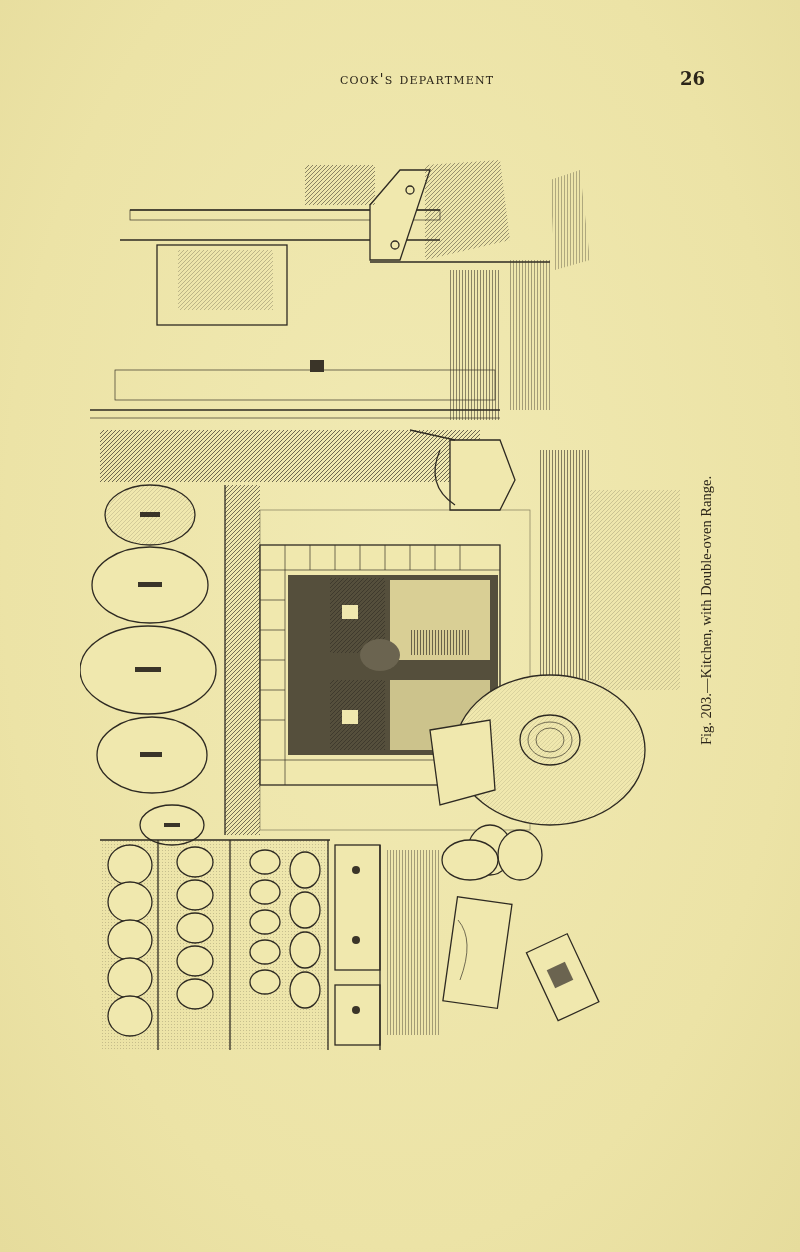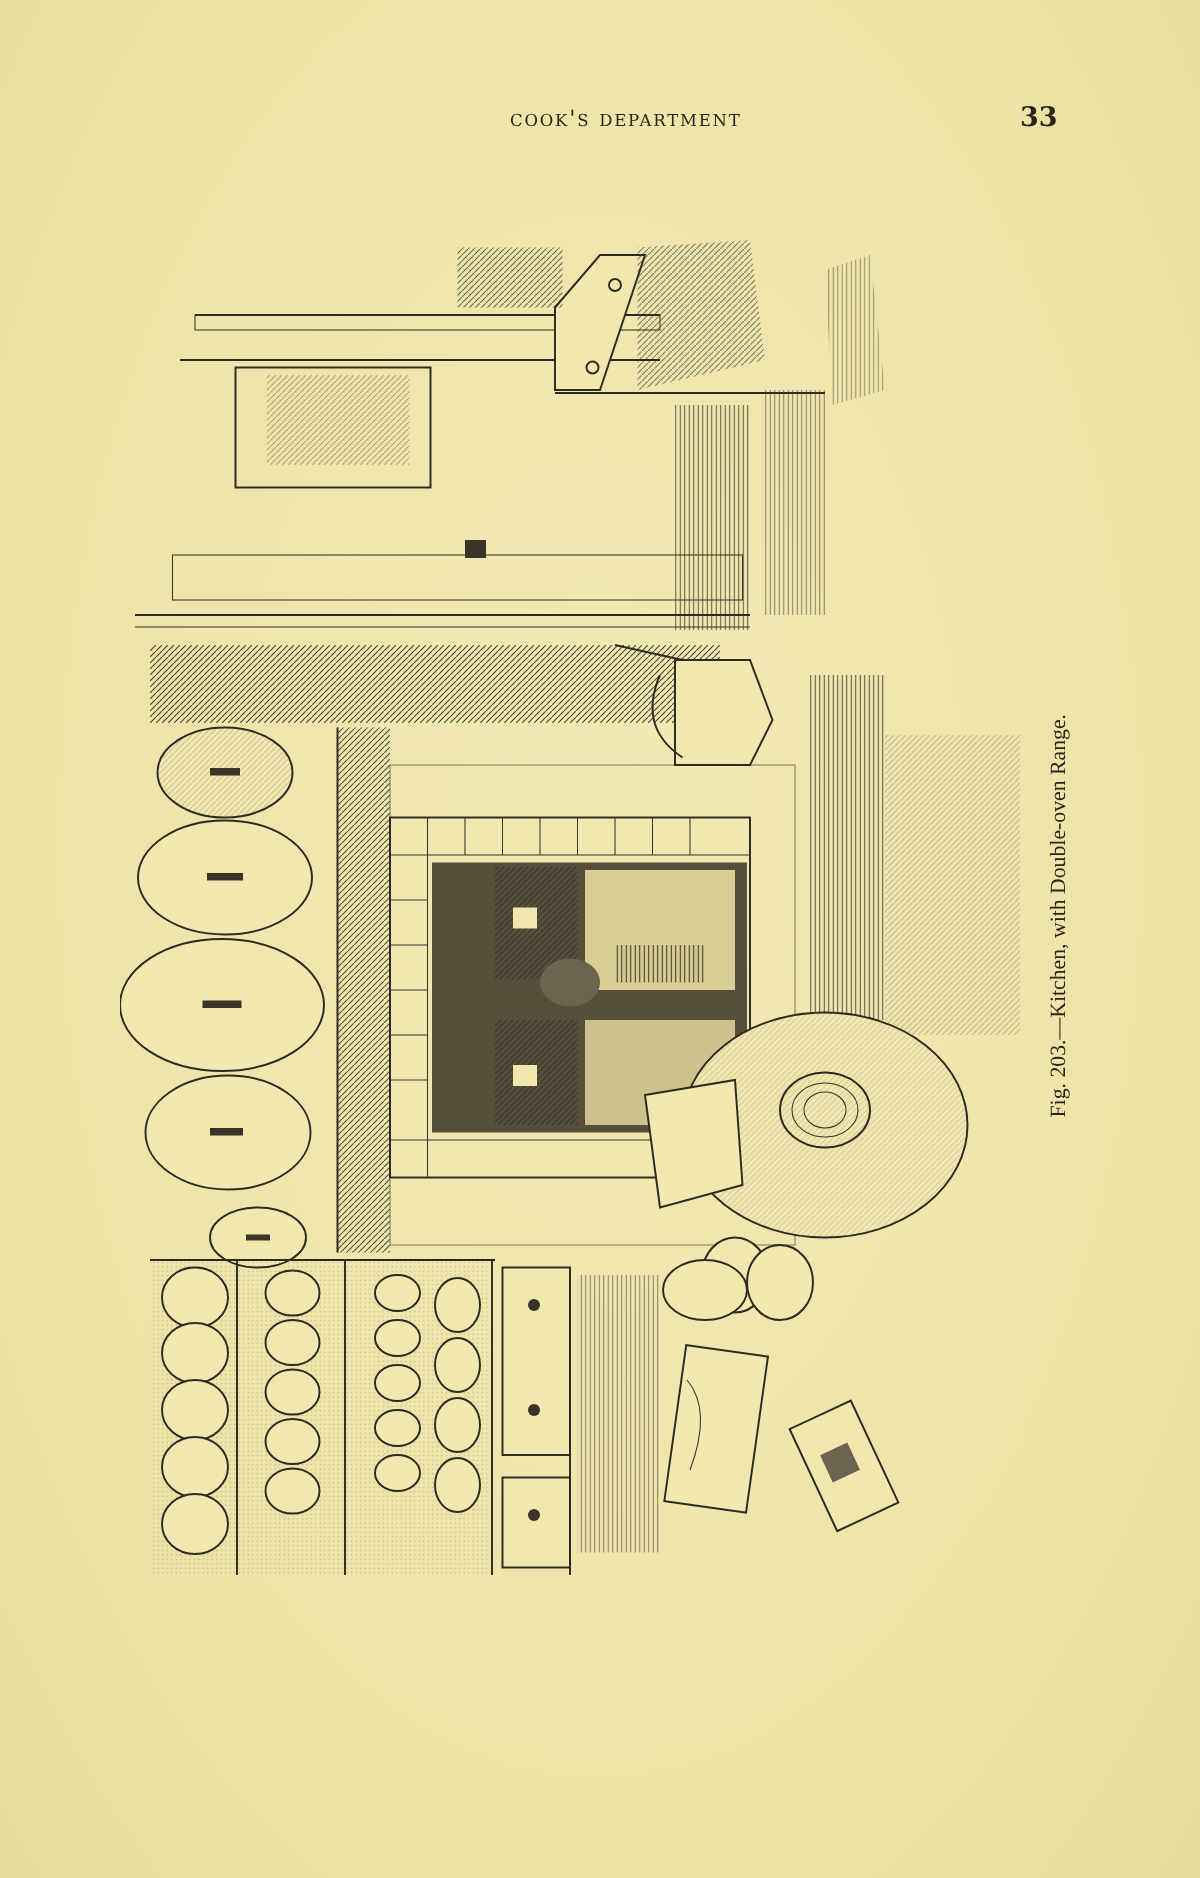--- a/index.html
+++ b/index.html
@@ -40,21 +40,21 @@
   svg .mid { fill: #6b6450; }
   svg .light { fill: #d9cf95; }
   svg .paper { fill: #f0e8ae; }
 </style>
 </head>
 <body>
 
 <div class="page-bg"></div>
 
 <div class="running-head">COOK'S DEPARTMENT</div>
-<div class="page-number">33</div>
+<div class="page-number">26</div>
 
 <div class="figure">
   <svg width="600" height="910" viewBox="0 0 600 910" xmlns="http://www.w3.org/2000/svg">
     <defs>
       <pattern id="hatch" width="4" height="4" patternUnits="userSpaceOnUse">
         <path d="M0 4 L4 0" stroke="#3a352a" stroke-width="0.8"></path>
       </pattern>
       <pattern id="vhatch" width="3" height="3" patternUnits="userSpaceOnUse">
         <path d="M1.5 0 L1.5 3" stroke="#3a352a" stroke-width="0.7"></path>
       </pattern>

